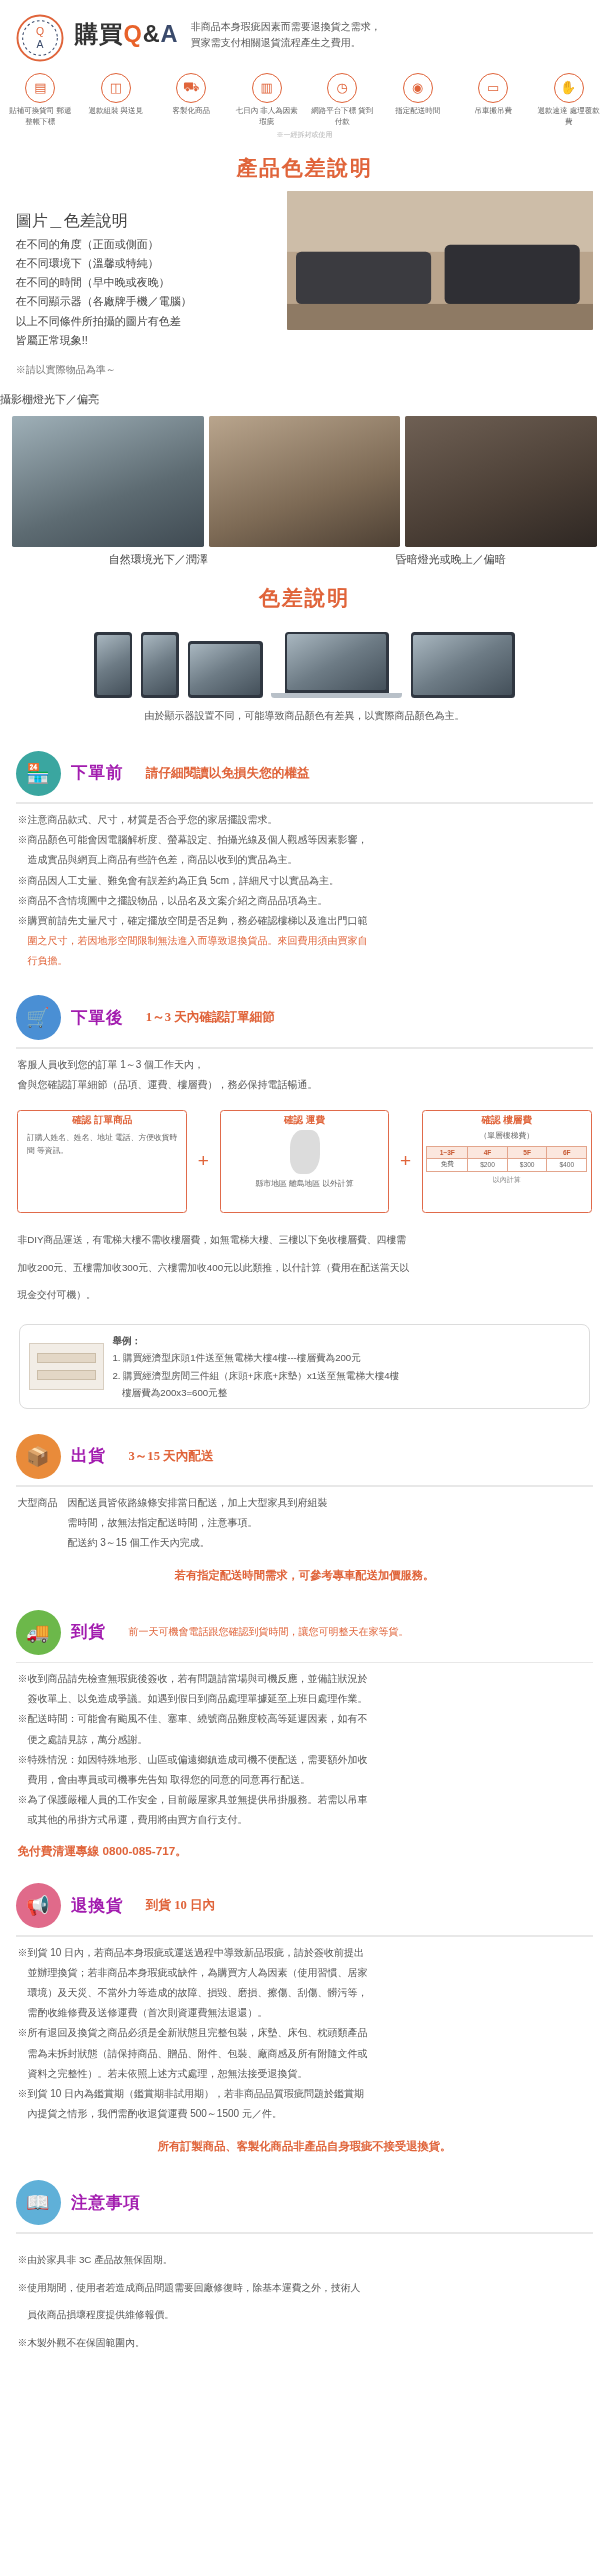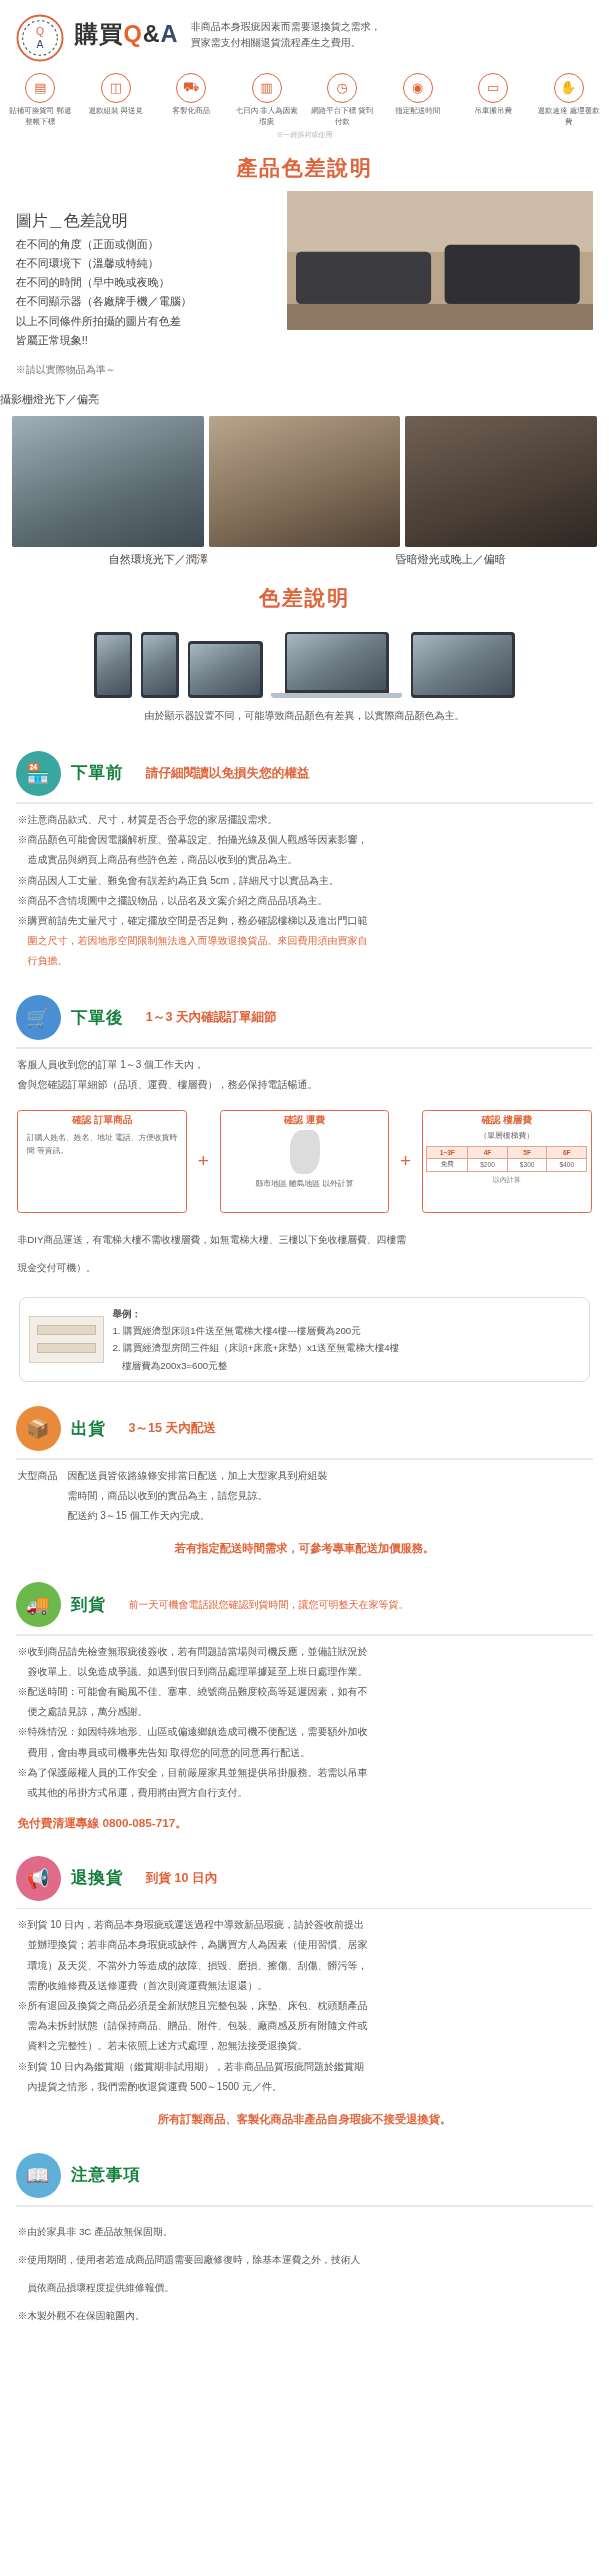--- a/index.html
+++ b/index.html
@@ -193,28 +193,29 @@
   }
   .sec-icon.teal { background: #3aa6a0; }
   .sec-icon.blue { background: #4a8fd4; }
   .sec-icon.orange { background: #e98b3a; }
   .sec-icon.green { background: #6cb84a; }
   .sec-icon.pink { background: #e06a8a; }
   .sec-icon.lightblue { background: #5fb0d8; }
   .sec-title {
     font-size: 16.5px;
     font-weight: bold;
-    color: #15803d;
+    color: #a21caf;
     letter-spacing: 0.9px;
   }
   .sec-sub {
     font-size: 12.6px;
     color: #e0643a;
     margin-left: 12.2px;
     font-weight: bold;
+    font-family: Liberation Serif, serif;
   }
   .divider {
     height: 1.7px;
     background: #e8e8e8;
     margin: 1.7px 15.7px 5.2px 15.7px;
   }
   .sec-body {
     padding: 1.7px 17.4px 8.7px 17.4px;
     font-size: 10px;
     color: #555;
@@ -515,20 +516,21 @@
           <td>$400</td>
         </tr>
       </tbody>
         </table>
       <div class="card-note">以內計算</div>
     </div>
   </div>
 
   <div class="para-note">
     <p>非DIY商品運送，有電梯大樓不需收樓層費，如無電梯大樓、三樓以下免收樓層費、四樓需</p>
+    <p>加收200元、五樓需加收300元、六樓需加收400元以此類推，以什計算（費用在配送當天以</p>
     <p>現金交付可機）。</p>
   </div>
 
   <div class="example-box">
     <div class="exbox-img"></div>
     <div>
       <div class="ex-title">舉例：</div>
       <div>1. 購買經濟型床頭1件送至無電梯大樓4樓---樓層費為200元</div>
       <div>2. 購買經濟型房間三件組（床頭+床底+床墊）x1送至無電梯大樓4樓</div>
       <div>　樓層費為200x3=600元整</div>
@@ -536,21 +538,21 @@
   </div>
 
   <div class="sec-head">
     <div class="sec-icon orange">📦</div>
     <div class="sec-title">出貨</div>
     <div class="sec-sub">3～15 天內配送</div>
   </div>
   <div class="divider"></div>
   <div class="sec-body">
     <p>大型商品　因配送員皆依路線條安排當日配送，加上大型家具到府組裝</p>
-    <p>　　　　　需時間，商品以收到的實品為主，請您見諒。</p>
+    <p>　　　　　需時間，故無法指定配送時間，注意事項。</p>
     <p>　　　　　配送約 3～15 個工作天內完成。</p>
   </div>
   <div class="free-line">若有指定配送時間需求，可參考專車配送加價服務。</div>
 
   <div class="sec-head">
     <div class="sec-icon green">🚚</div>
     <div class="sec-title">到貨</div>
     <div class="sec-sub" style="font-size:10px;font-weight:normal;color:#e0643a">前一天可機會電話跟您確認到貨時間，讓您可明整天在家等貨。</div>
   </div>
   <div class="divider"></div>

